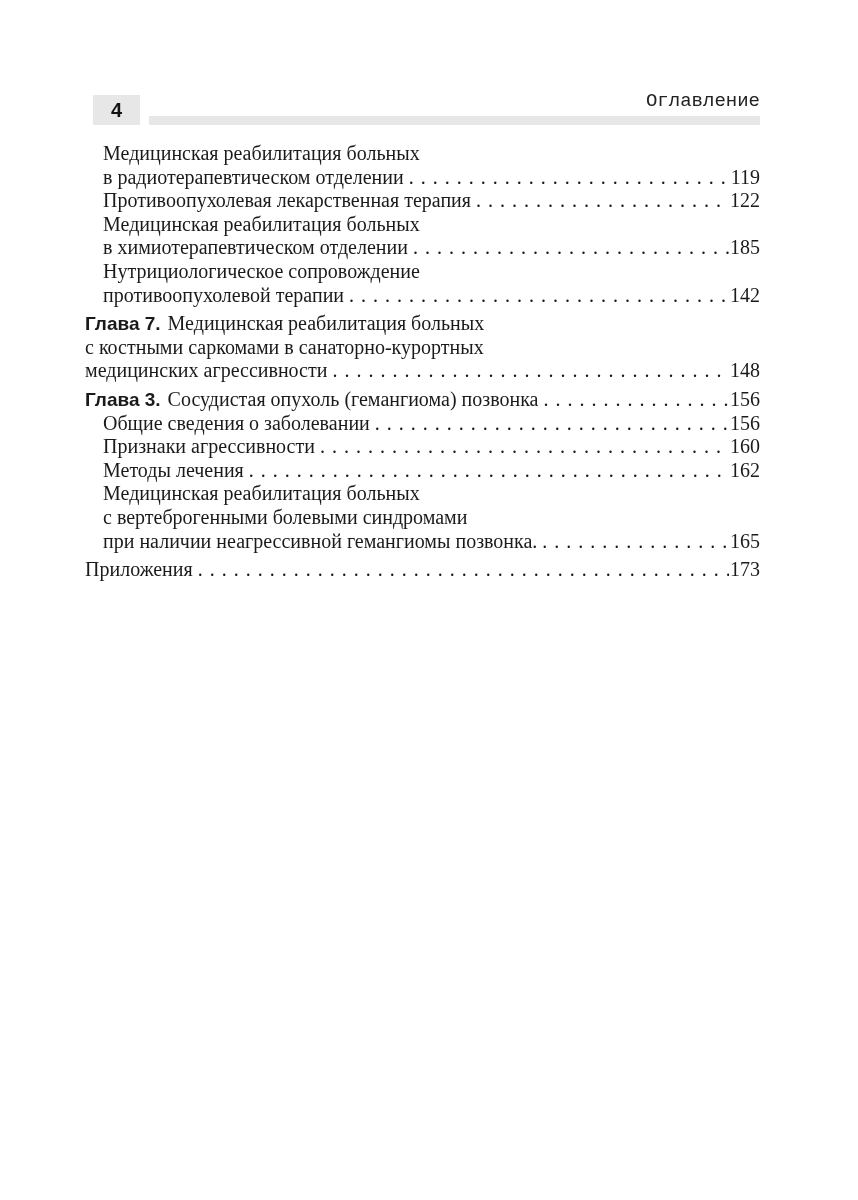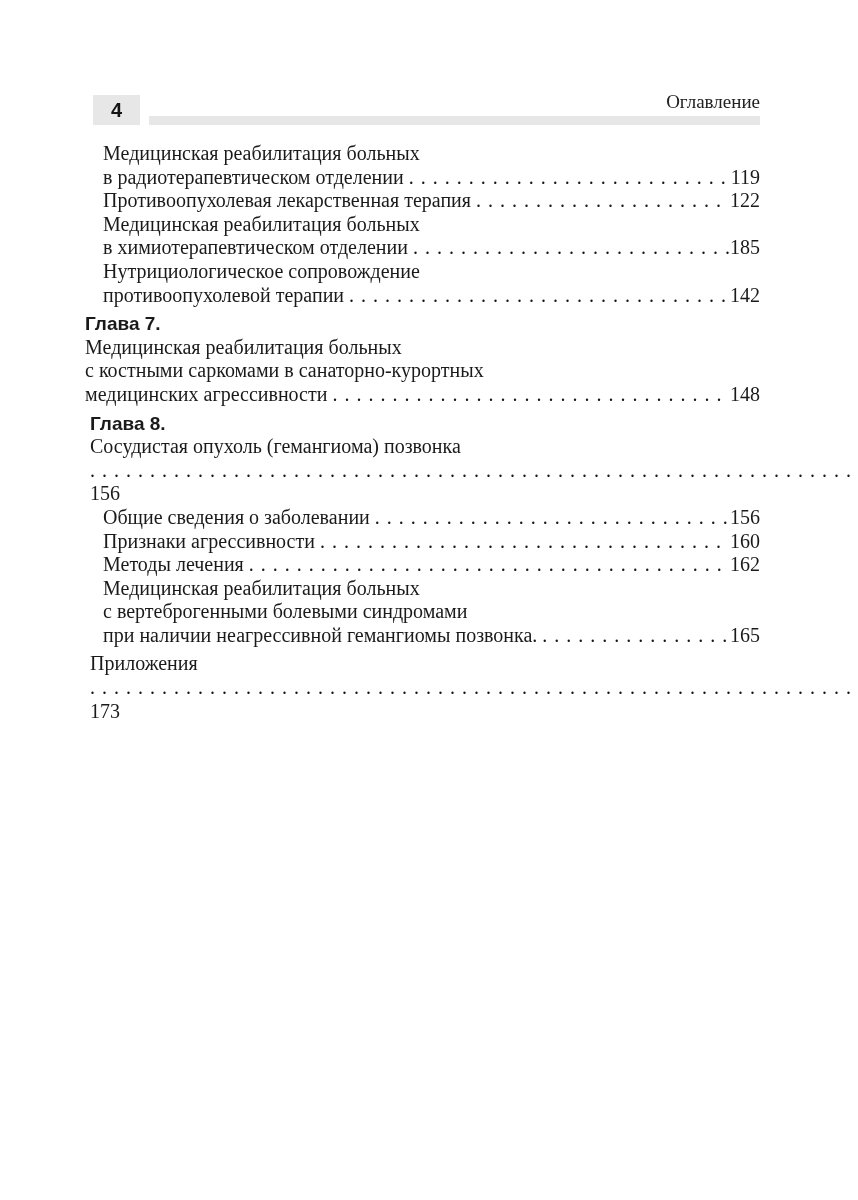--- a/index.html
+++ b/index.html
@@ -35,21 +35,21 @@
     color: #141414;
     flex: 0 0 auto;
   }
   .head-right {
     flex: 1 1 auto;
     margin-left: 9px;
     min-width: 0;
   }
   .head-title {
     text-align: right;
-    font-family: Liberation Serif, serif;
+    font-family: Liberation Mono, monospace;
     font-size: 19px;
     font-weight: 400;
     color: #222222;
     line-height: 1;
     margin-bottom: 5px;
   }
   .head-bar {
     height: 9px;
     background: #e7e7e7;
   }
@@ -58,21 +58,21 @@
     margin: 17px 98px 0 85px;
   }
   .toc-row {
     display: flex;
     align-items: baseline;
     font-size: 20px;
     line-height: 23.6px;
     white-space: nowrap;
   }
   .toc-row.indent1 { padding-left: 18px; }
-  .toc-row.group-start { margin-top: 5px; flex-direction: column; }
+  .toc-row.group-start { margin-top: 5px; }
   .toc-row .prefix {
     font-family: "Liberation Sans", sans-serif;
     font-weight: 700;
     font-size: 19px;
     margin-right: 7px;
     flex: 0 0 auto;
   }
   .toc-row .entry-text {
     flex: 0 0 auto;
   }
@@ -144,21 +144,21 @@
       </div>
       <div class="toc-row">
         <span class="entry-text">с костными саркомами в санаторно-курортных</span>
       </div>
       <div class="toc-row">
         <span class="entry-text">медицинских агрессивности</span>
         <span class="dots"></span>
         <span class="pageno">148</span>
       </div>
       <div class="toc-row group-start">
-        <span class="prefix">Глава 8.</span>
+        <span class="prefix">Глава 3.</span>
         <span class="entry-text">Сосудистая опухоль (гемангиома) позвонка</span>
         <span class="dots"></span>
         <span class="pageno">156</span>
       </div>
       <div class="toc-row indent1">
         <span class="entry-text">Общие сведения о заболевании</span>
         <span class="dots"></span>
         <span class="pageno">156</span>
       </div>
       <div class="toc-row indent1">

